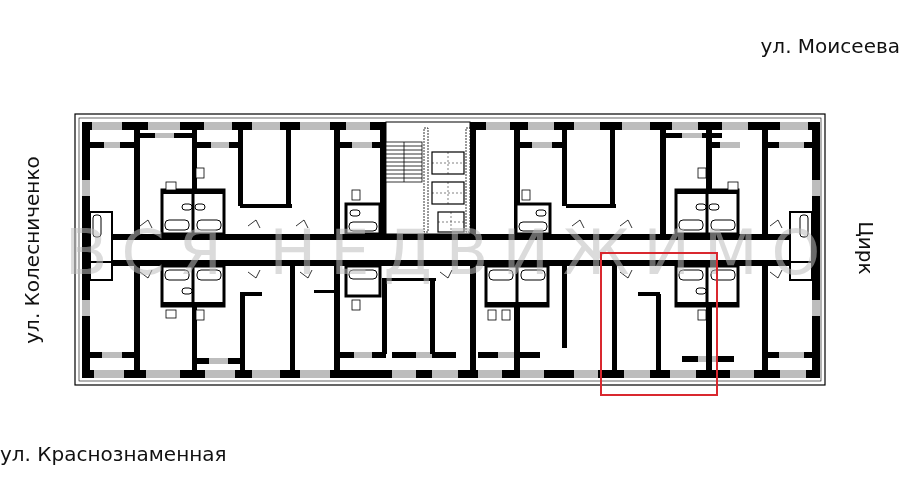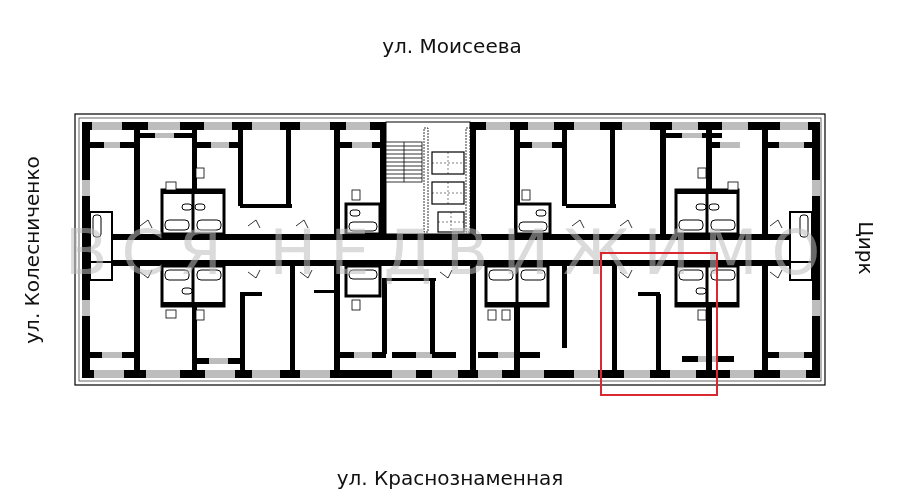--- a/index.html
+++ b/index.html
@@ -1,19 +1,19 @@
 <!DOCTYPE html>
 <html><head>
   <meta charset="utf-8">
   <style>
     html, body { margin: 0; padding: 0; background: #ffffff; }
     body { width: 900px; height: 500px; position: relative; overflow: hidden; font-family: "DejaVu Sans", "Liberation Sans", sans-serif; }
     .street { position: absolute; color: #111; font-size: 20px; white-space: nowrap; }
-    .street-top { left: 4px; width: 896px; top: 34px; text-align: center; }
-    .street-bottom { left: 0; width: 900px; top: 466px; text-align: center; }
+    .street-top { left: 4px; width: 896px; top: 34px; text-align: right; }
+    .street-bottom { left: 0; width: 900px; top: 442px; text-align: left; }
     .street-left { left: 32px; top: 250px; transform: translate(-50%, -50%) rotate(-90deg); }
     .street-right { left: 866px; top: 248px; transform: translate(-50%, -50%) rotate(90deg); }
     #plan { position: absolute; left: 0; top: 0; }
     .watermark { position: absolute; left: 65px; top: 218px; width: 770px; height: 70px; font-size: 62px; letter-spacing: 14px; color: rgba(190,190,190,0.55); white-space: nowrap; overflow: hidden; font-family: "DejaVu Sans", sans-serif; line-height: 70px; pointer-events: none; }
     .highlight { position: absolute; border: 2px solid #d9282f; box-sizing: border-box; }
   </style>
 </head>
 <body>
 
 <div class="street street-top">ул. Моисеева</div>

